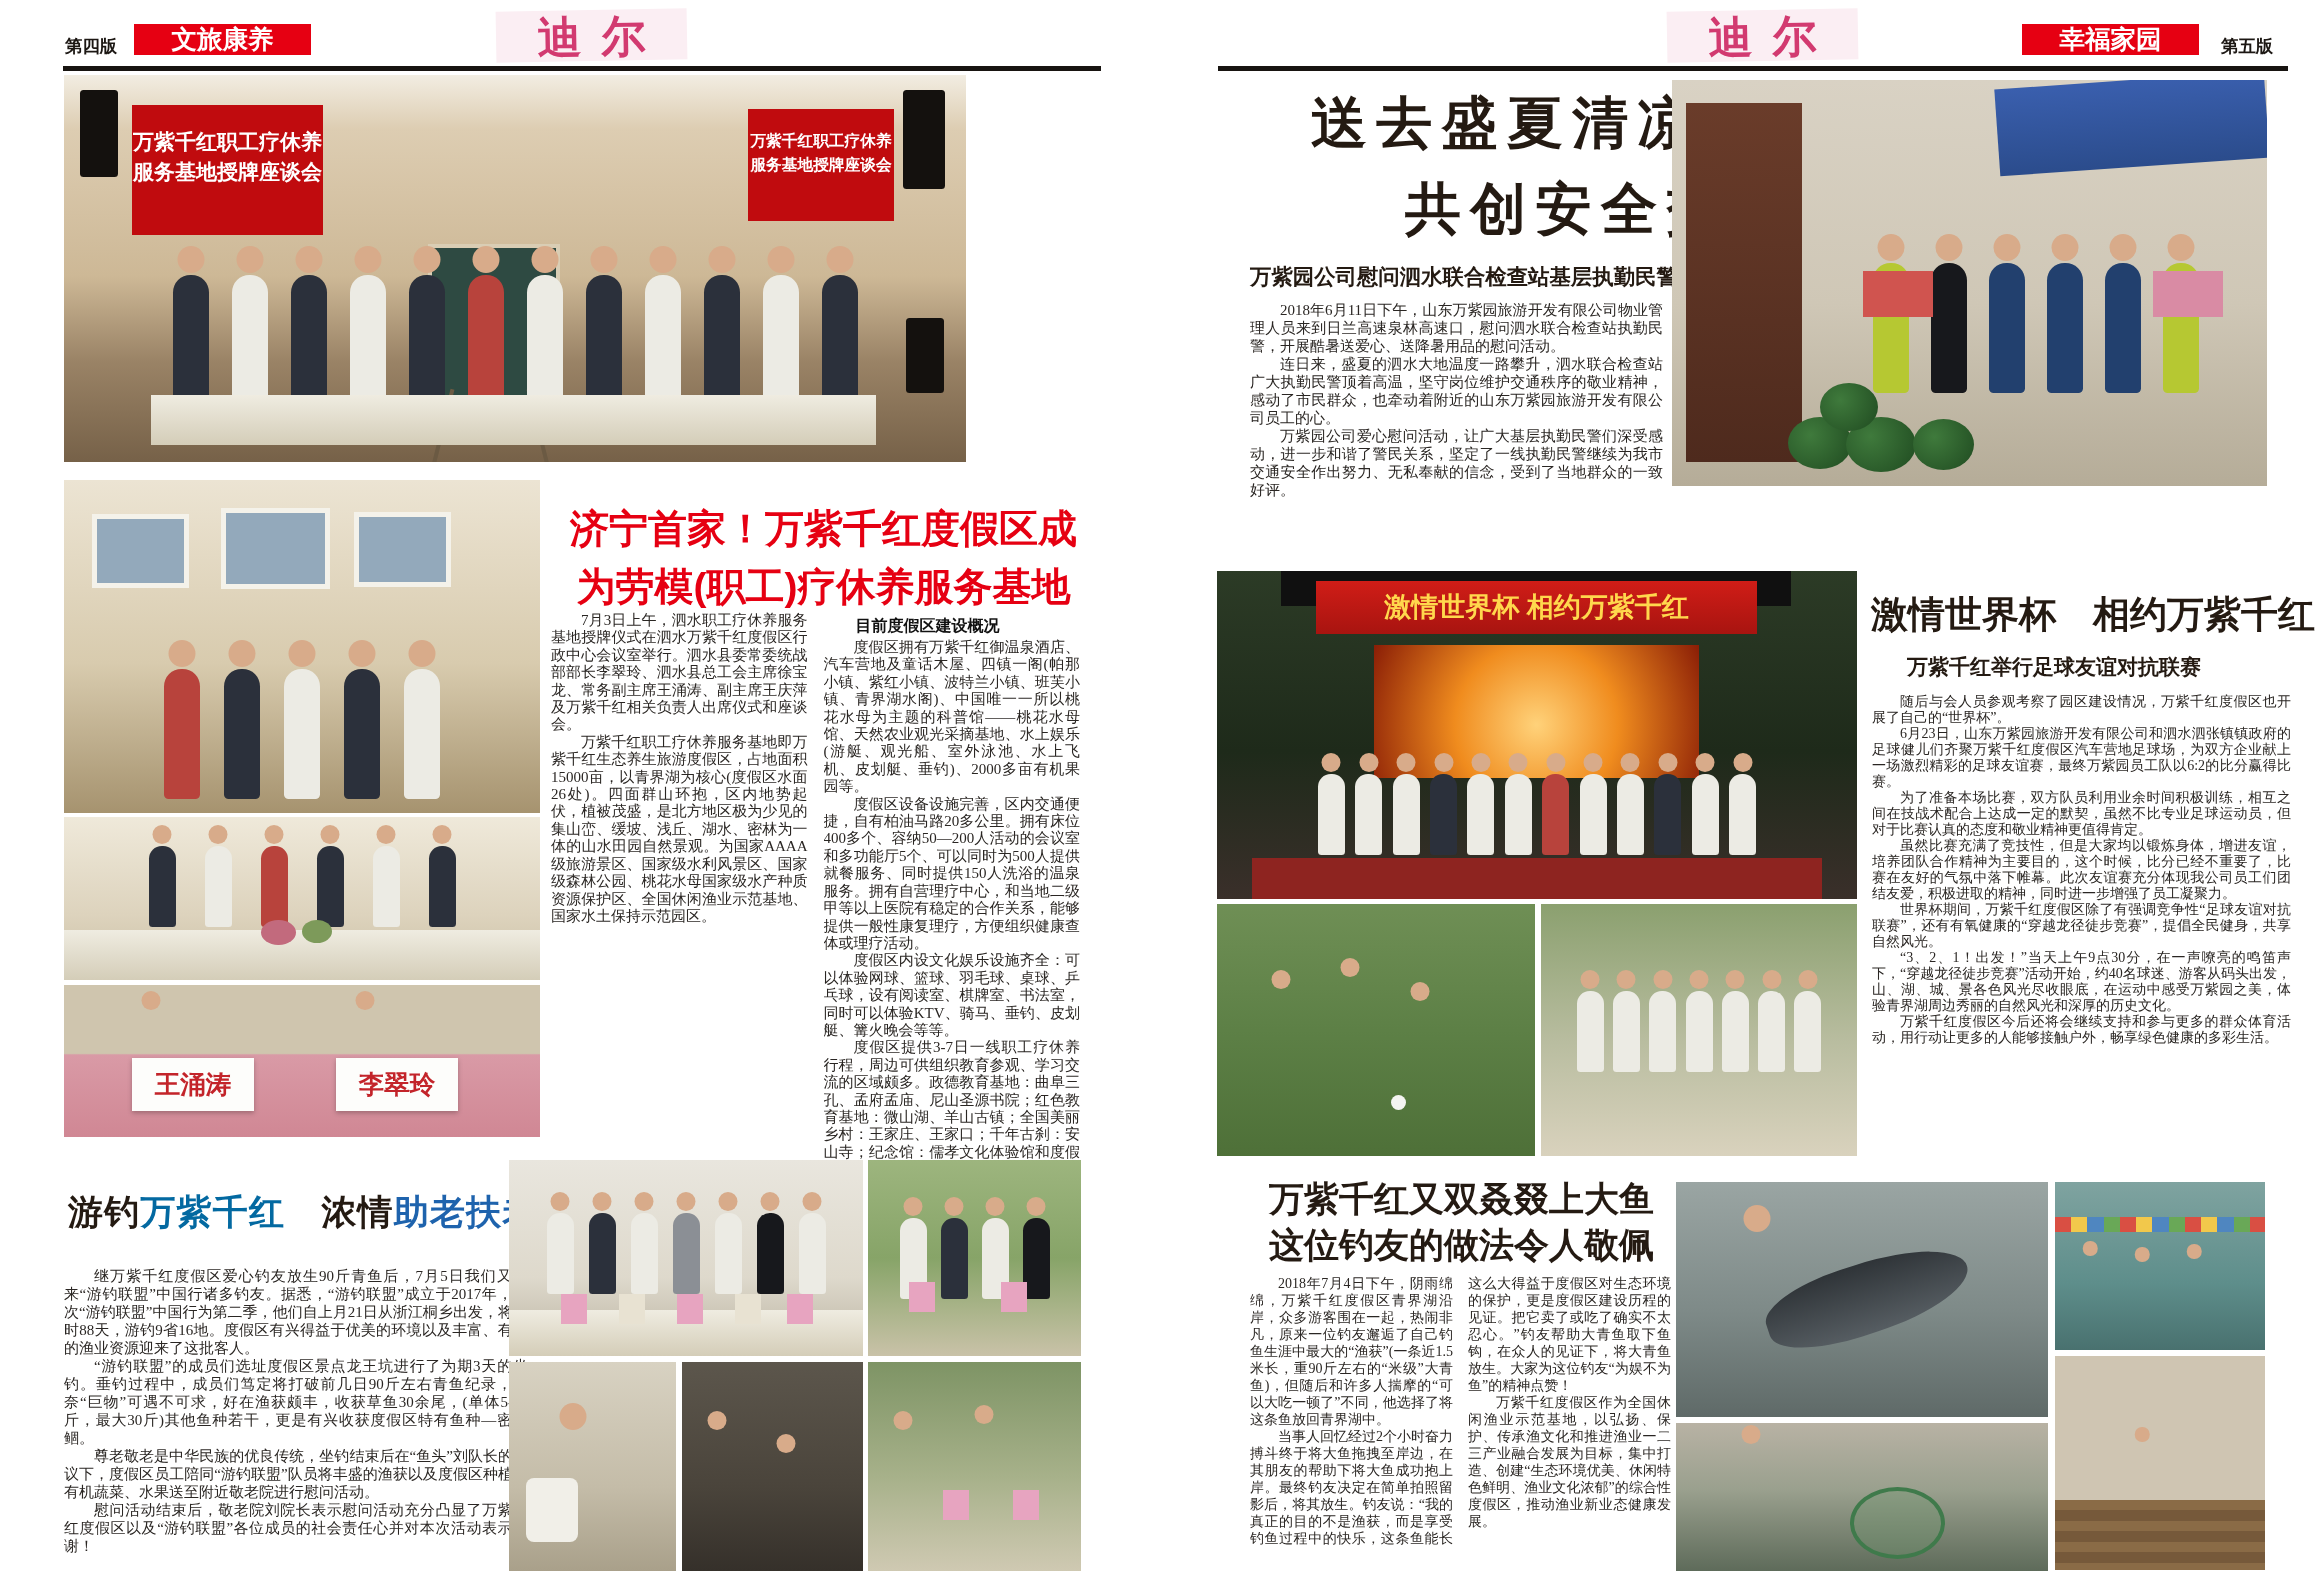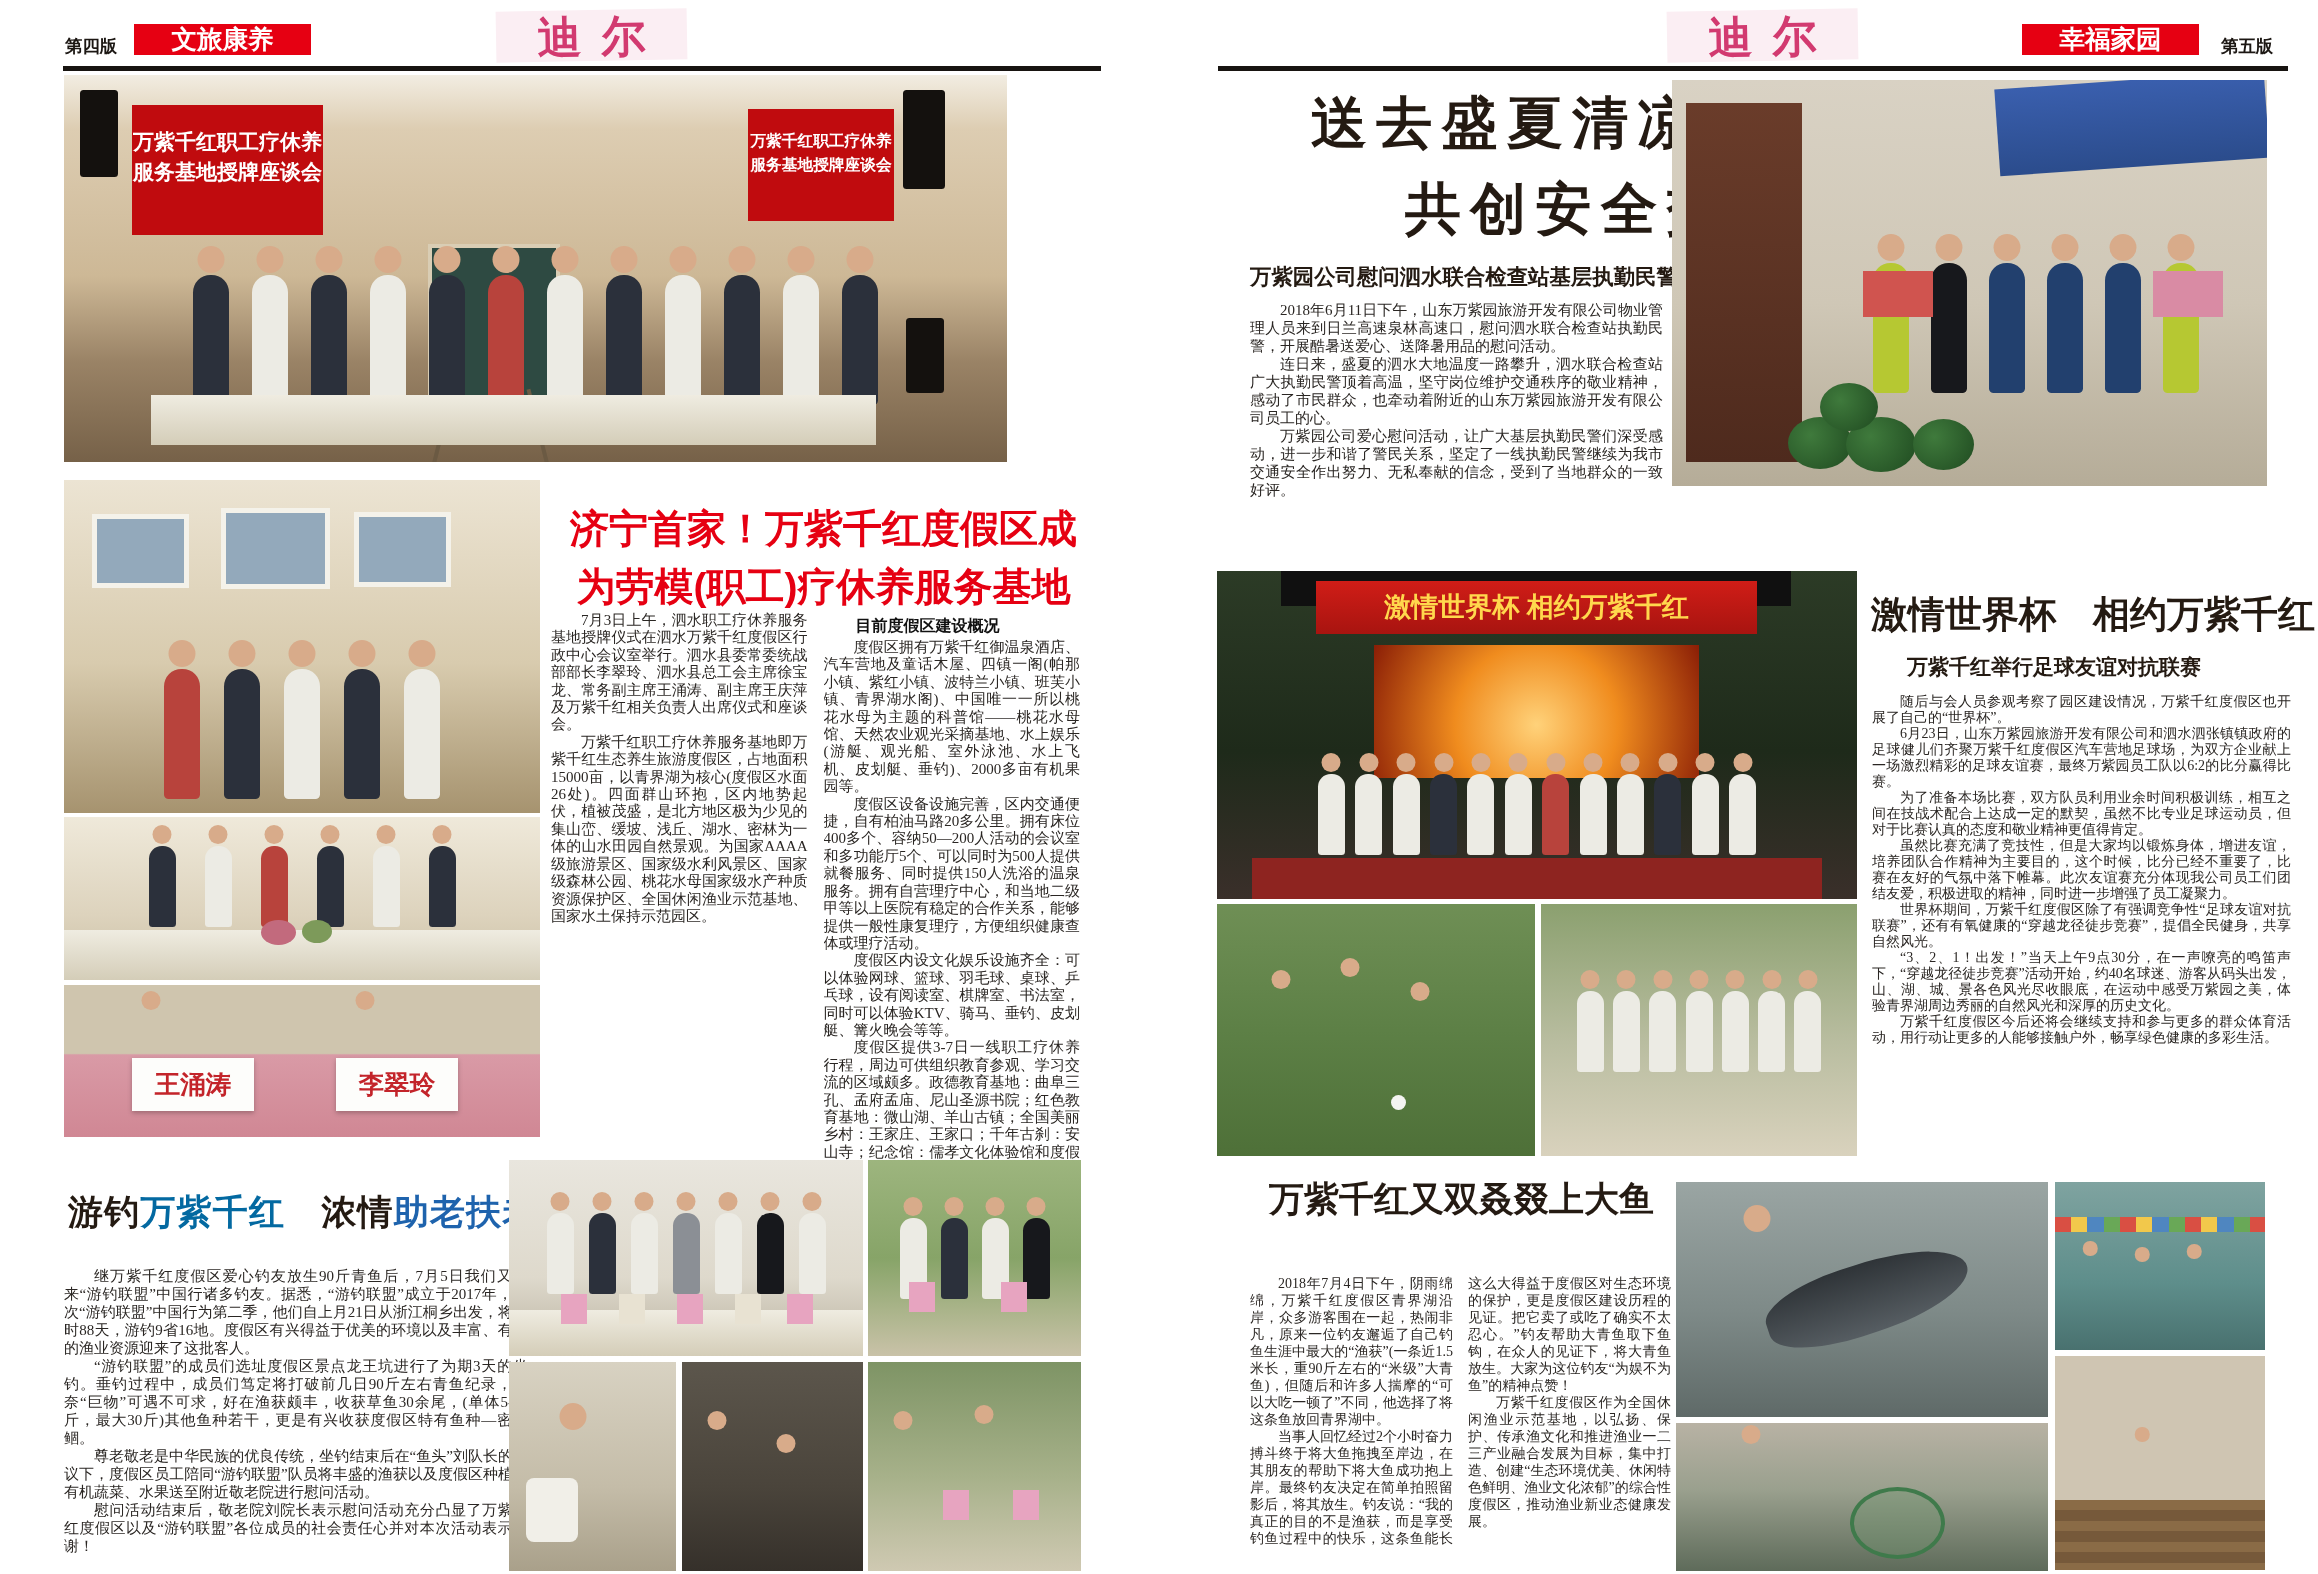--- a/index.html
+++ b/index.html
@@ -55,21 +55,21 @@
   .p.sm::before{width:14.5px;height:14.5px;top:-16px;}
   .p.md{width:27px;height:81px;border-radius:12.8px 12.8px 3.5px 3.5px;}
   .p.md::before{width:19px;height:19px;top:-21.4px;}
   .p.lg{width:36px;height:130px;border-radius:17.4px 17.4px 4.6px 4.6px;}
   .p.lg::before{width:27px;height:27px;top:-29px;}
   .c-suit{background:#2b303b;} .c-white{background:#ecebe4;} .c-navy{background:#22406e;}
   .c-black{background:#17181c;} .c-red{background:#b8433c;} .c-vest{background:#b6c832;} .c-green{background:#4a6b3a;} .c-gray{background:#8b8f95;}
   .prow{position:absolute;display:flex;align-items:flex-end;justify-content:center;}
   
   #lp-photo-top{left:64px;top:75px;width:902px;height:387px;
-    background:linear-gradient(180deg,#f2ede2 0%,#ddcdb2 14%,#cdb896 52%,#9a8366 74%,#766148 100%);padding-left:41px;}
+    background:linear-gradient(180deg,#f2ede2 0%,#ddcdb2 14%,#cdb896 52%,#9a8366 74%,#766148 100%);}
   .screen{background:#c00b0e;color:#fff;text-align:center;font-family:"Liberation Sans",sans-serif;font-weight:bold;}
   .speaker{background:#14110e;border-radius:3.5px;}
   .easel-board{background:#2e4a42;border:4.6px solid #d9cdb4;}
   .easel-leg{width:3.5px;height:87px;background:#6b5a43;}
   .table-strip{background:linear-gradient(180deg,#efece1,#d4cdb8);}
   #lp-photo-visit{left:64px;top:480px;width:476px;height:333px;
     background:linear-gradient(180deg,#ece4d3 0%,#d8cbae 55%,#a6936f 100%);}
   .frame{background:#93a9bb;border:5.8px solid #f4f2ea;}
   #lp-photo-table{left:64px;top:817px;width:476px;height:163px;
     background:linear-gradient(180deg,#efe9da 0%,#ddd3bd 60%,#c9bda1 100%);}
@@ -354,20 +354,21 @@
     <p class="para">6月23日，山东万紫园旅游开发有限公司和泗水泗张镇镇政府的足球健儿们齐聚万紫千红度假区汽车营地足球场，为双方企业献上一场激烈精彩的足球友谊赛，最终万紫园员工队以6:2的比分赢得比赛。</p>
     <p class="para">为了准备本场比赛，双方队员利用业余时间积极训练，相互之间在技战术配合上达成一定的默契，虽然不比专业足球运动员，但对于比赛认真的态度和敬业精神更值得肯定。</p>
     <p class="para">虽然比赛充满了竞技性，但是大家均以锻炼身体，增进友谊，培养团队合作精神为主要目的，这个时候，比分已经不重要了，比赛在友好的气氛中落下帷幕。此次友谊赛充分体现我公司员工们团结友爱，积极进取的精神，同时进一步增强了员工凝聚力。</p>
     <p class="para">世界杯期间，万紫千红度假区除了有强调竞争性“足球友谊对抗联赛”，还有有氧健康的“穿越龙径徒步竞赛”，提倡全民健身，共享自然风光。</p>
     <p class="para">“3、2、1！出发！”当天上午9点30分，在一声嘹亮的鸣笛声下，“穿越龙径徒步竞赛”活动开始，约40名球迷、游客从码头出发，山、湖、城、景各色风光尽收眼底，在运动中感受万紫园之美，体验青界湖周边秀丽的自然风光和深厚的历史文化。</p>
     <p class="para">万紫千红度假区今后还将会继续支持和参与更多的群众体育活动，用行动让更多的人能够接触户外，畅享绿色健康的多彩生活。</p>
   </div>
 
 <div id="rp-art5-title">
   <span>万紫千红又双叒叕上大鱼</span><br>
+  <span>这位钓友的做法令人敬佩</span>
 </div>
 <div id="rp-art5-body">
     <p class="para">2018年7月4日下午，阴雨绵绵，万紫千红度假区青界湖沿岸，众多游客围在一起，热闹非凡，原来一位钓友邂逅了自己钓鱼生涯中最大的“渔获”(一条近1.5米长，重90斤左右的“米级”大青鱼)，但随后和许多人揣摩的“可以大吃一顿了”不同，他选择了将这条鱼放回青界湖中。</p>
     <p class="para">当事人回忆经过2个小时奋力搏斗终于将大鱼拖拽至岸边，在其朋友的帮助下将大鱼成功抱上岸。最终钓友决定在简单拍照留影后，将其放生。钓友说：“我的真正的目的不是渔获，而是享受钓鱼过程中的快乐，这条鱼能长这么大得益于度假区对生态环境的保护，更是度假区建设历程的见证。把它卖了或吃了确实不太忍心。”钓友帮助大青鱼取下鱼钩，在众人的见证下，将大青鱼放生。大家为这位钓友“为娱不为鱼”的精神点赞！</p>
     <p class="para">万紫千红度假区作为全国休闲渔业示范基地，以弘扬、保护、传承渔文化和推进渔业一二三产业融合发展为目标，集中打造、创建“生态环境优美、休闲特色鲜明、渔业文化浓郁”的综合性度假区，推动渔业新业态健康发展。</p>
   </div>
 
 <div class="photo" id="rp-photo-bigfish">
   <i class="p lg c-black ph" style="left:81px;top:52px;"></i>
   <div class="bigfish" style="left:87px;top:81px;"></div>

